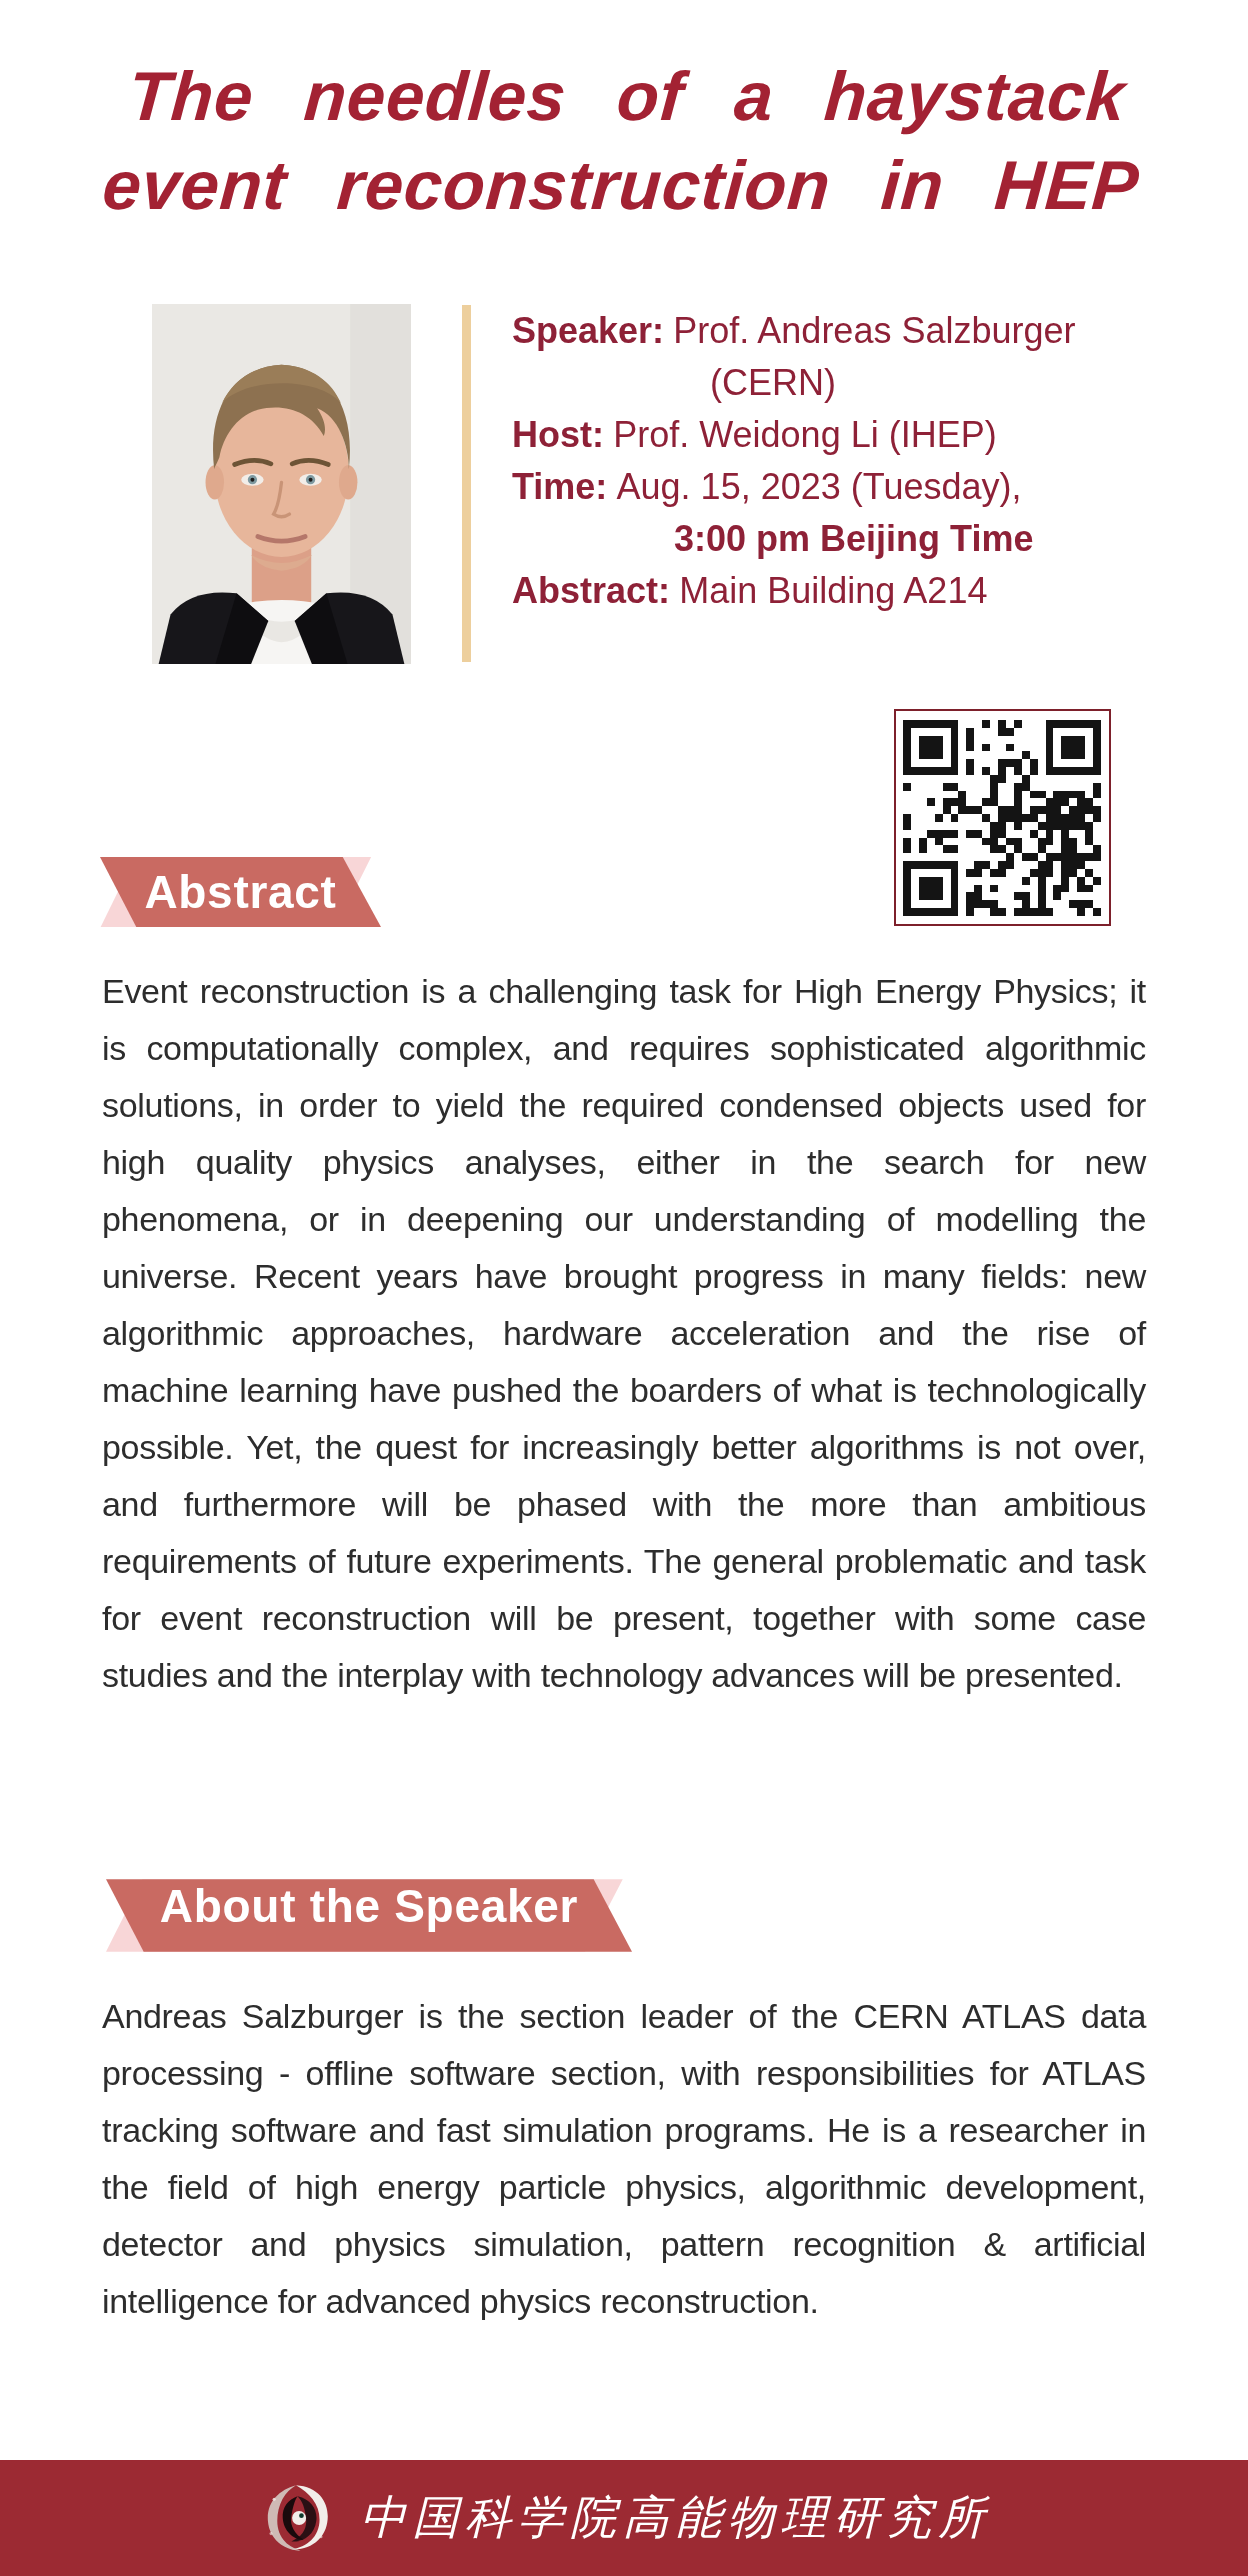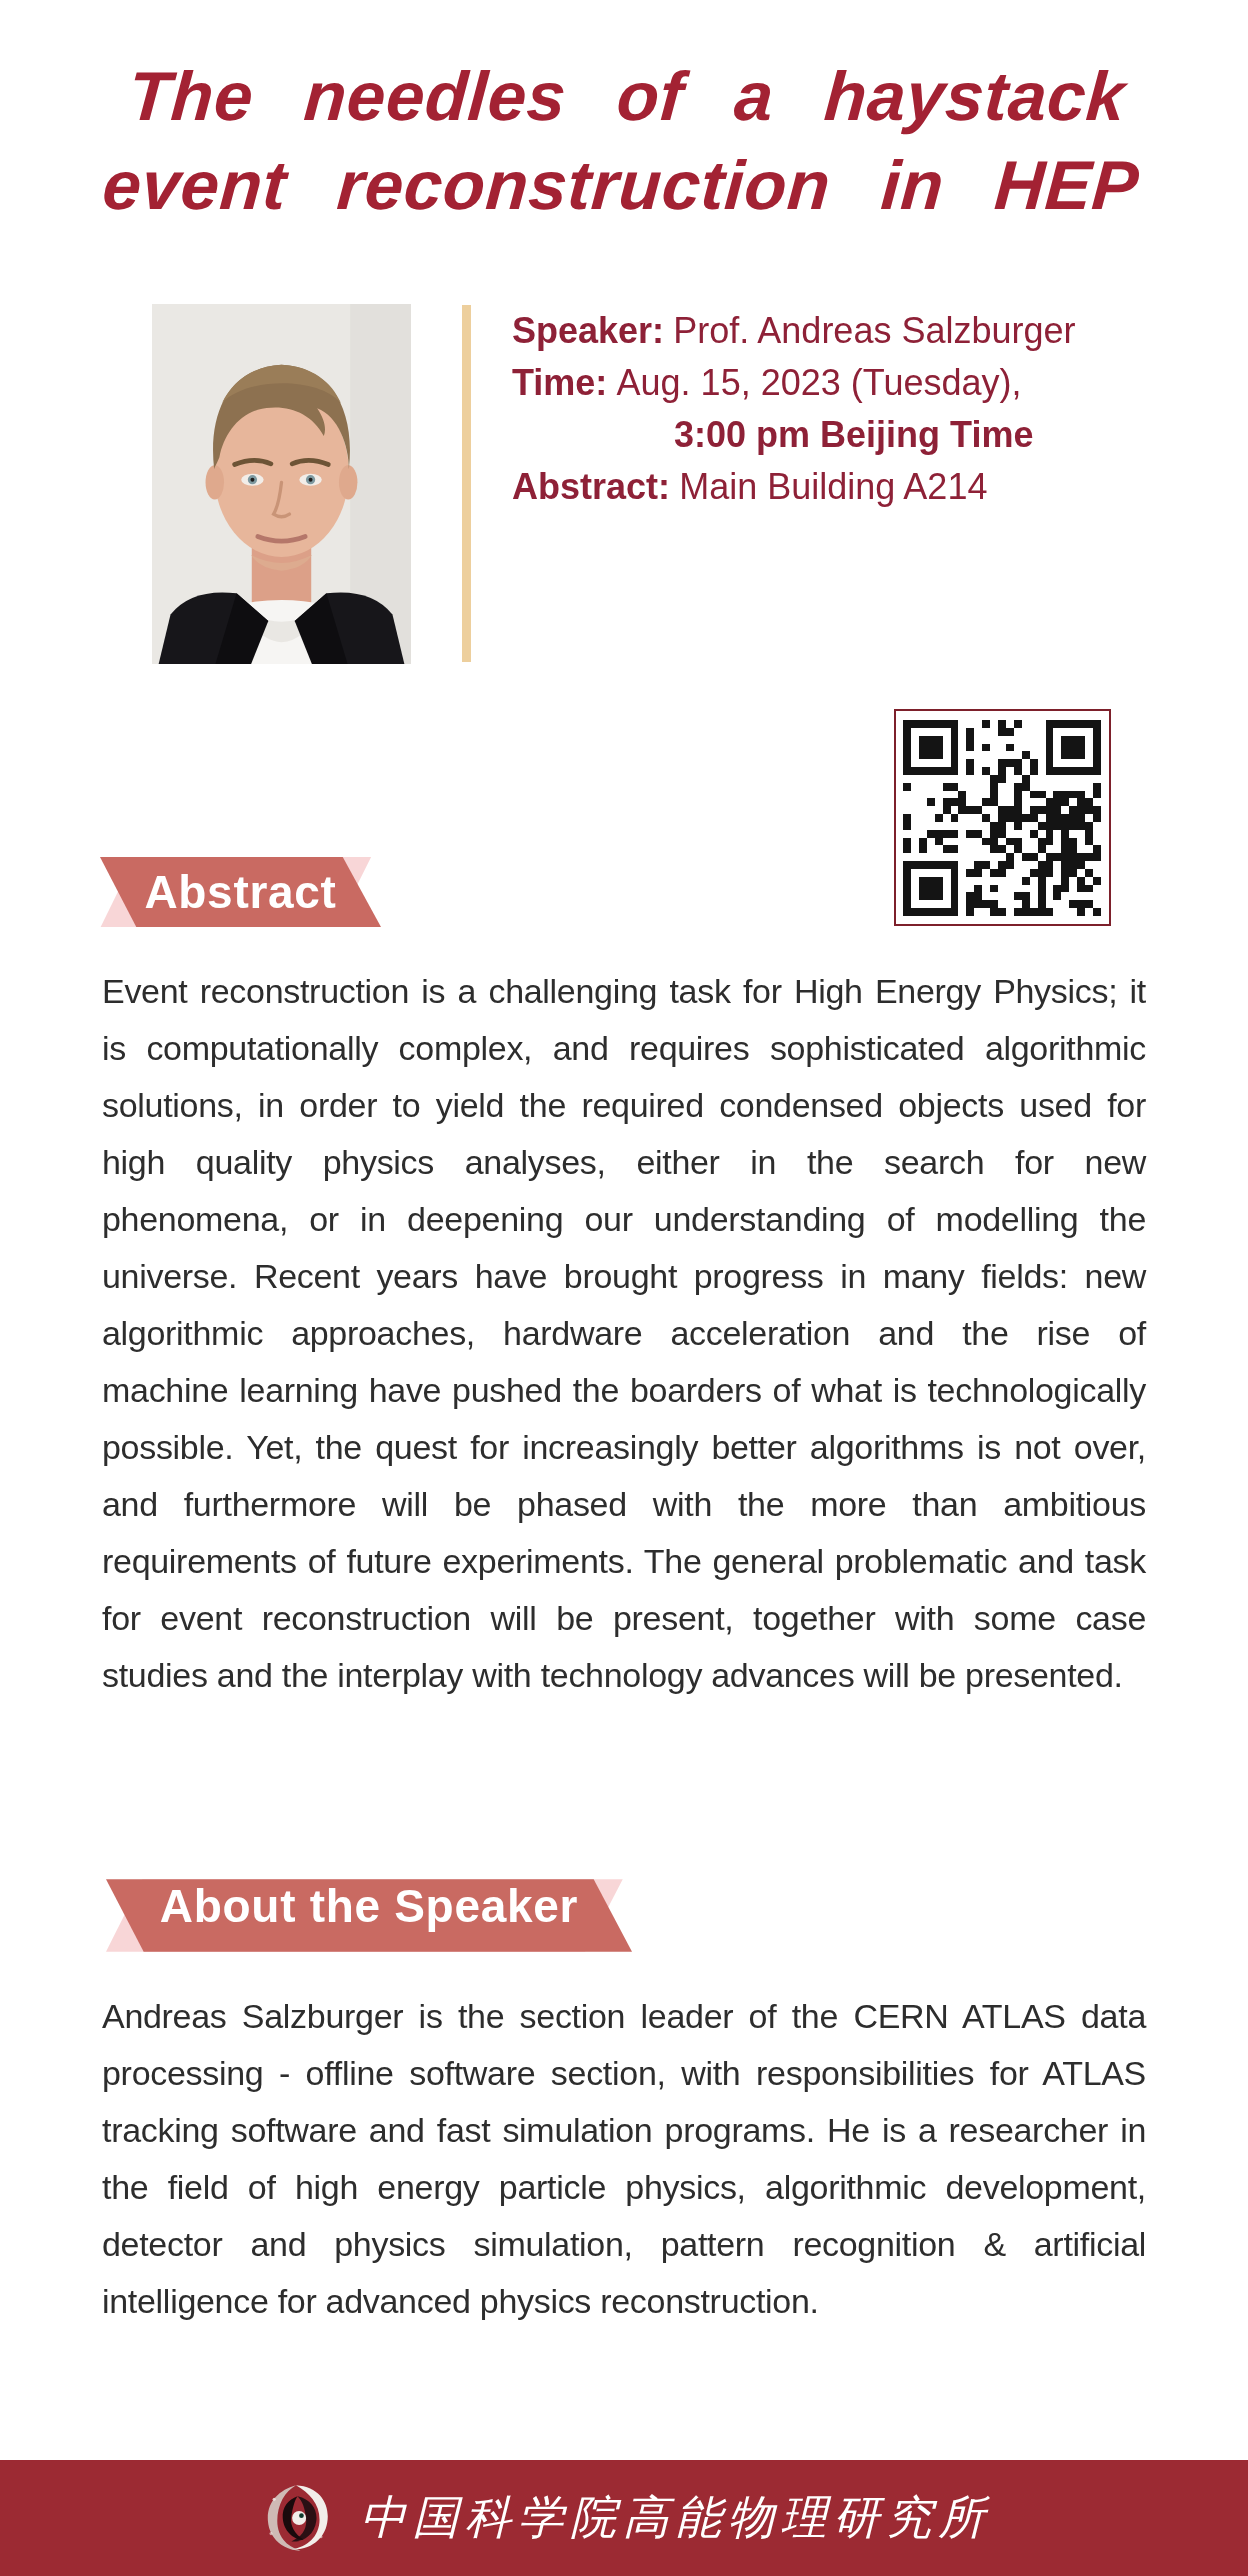--- a/index.html
+++ b/index.html
@@ -103,20 +103,24 @@
 
       <path d="M150,380 Q196,404 242,380 Q230,400 196,404 Q162,400 150,380 Z" fill="#ddab8f"></path>
     </svg>
   </div>
 
   <div class="divider"></div>
 
   <div class="info">
     <div>
       <span class="lbl">Speaker:</span><span>Prof. Andreas Salzburger</span>
+    </div>
+    <div class="ind-cern">(CERN)</div>
+    <div>
+      <span class="lbl">Host:</span><span>Prof. Weidong Li (IHEP)</span>
     </div>
     <div>
       <span class="lbl">Time:</span><span>Aug. 15, 2023 (Tuesday),</span>
     </div>
     <div class="ind-time">3:00 pm Beijing Time</div>
     <div>
       <span class="lbl">Abstract:</span><span>Main Building A214</span>
     </div>
   </div>
 

